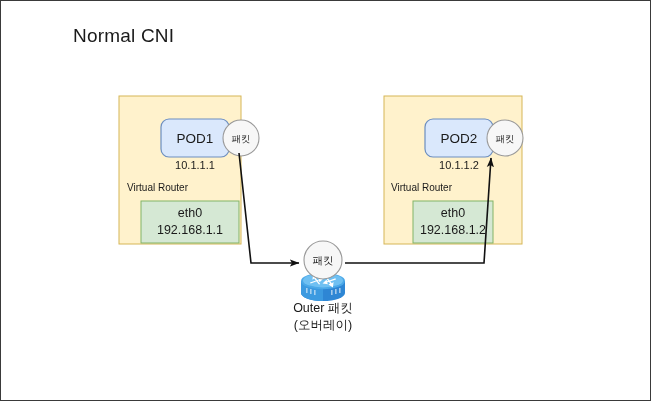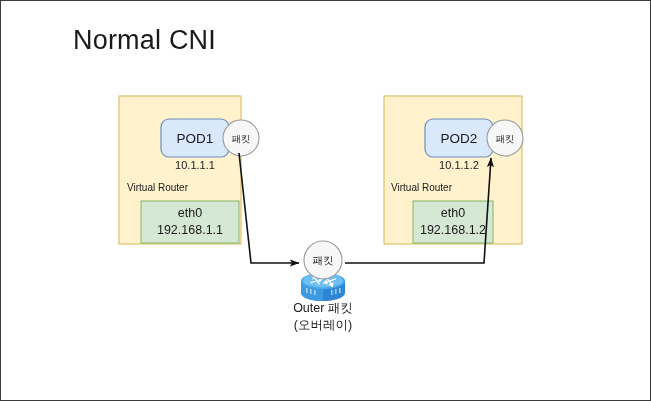--- a/index.html
+++ b/index.html
@@ -17,21 +17,21 @@
     height: 401px;
     background: #ffffff;
     border: 1px solid #3a3a3a;
     box-sizing: border-box;
     overflow: hidden;
   }
   #diagram-title {
     position: absolute;
     left: 72px;
     top: 24px;
-    font-size: 27px;
+    font-size: 19px;
     font-weight: 400;
     color: #1a1a1a;
     letter-spacing: 0.2px;
     white-space: nowrap;
   }
   svg#diagram-canvas {
     position: absolute;
     left: 0;
     top: 0;
     width: 651px;

